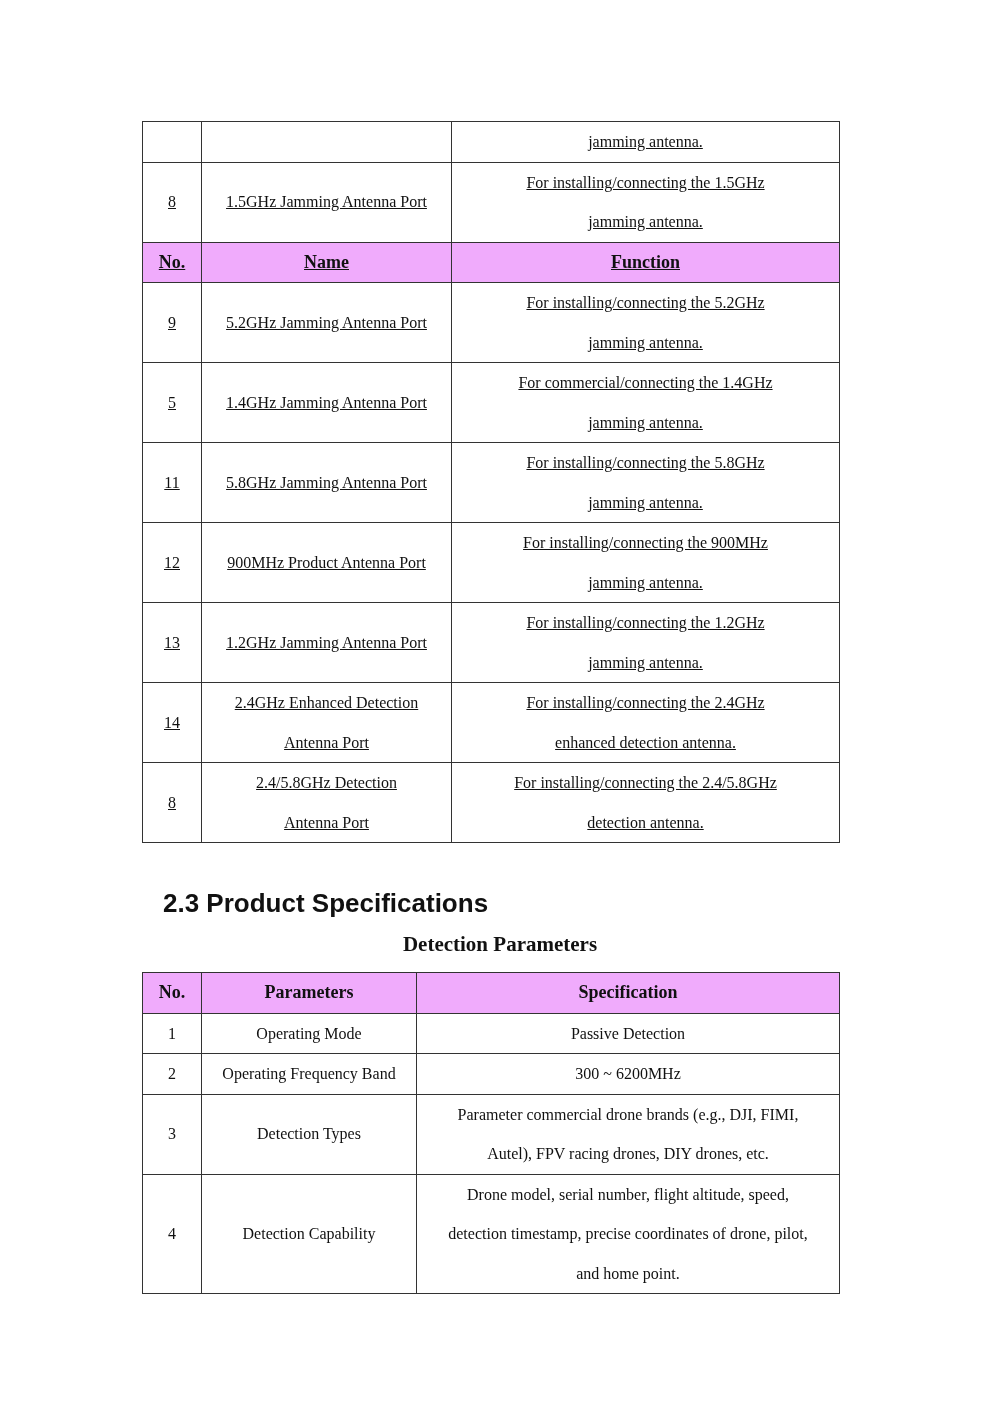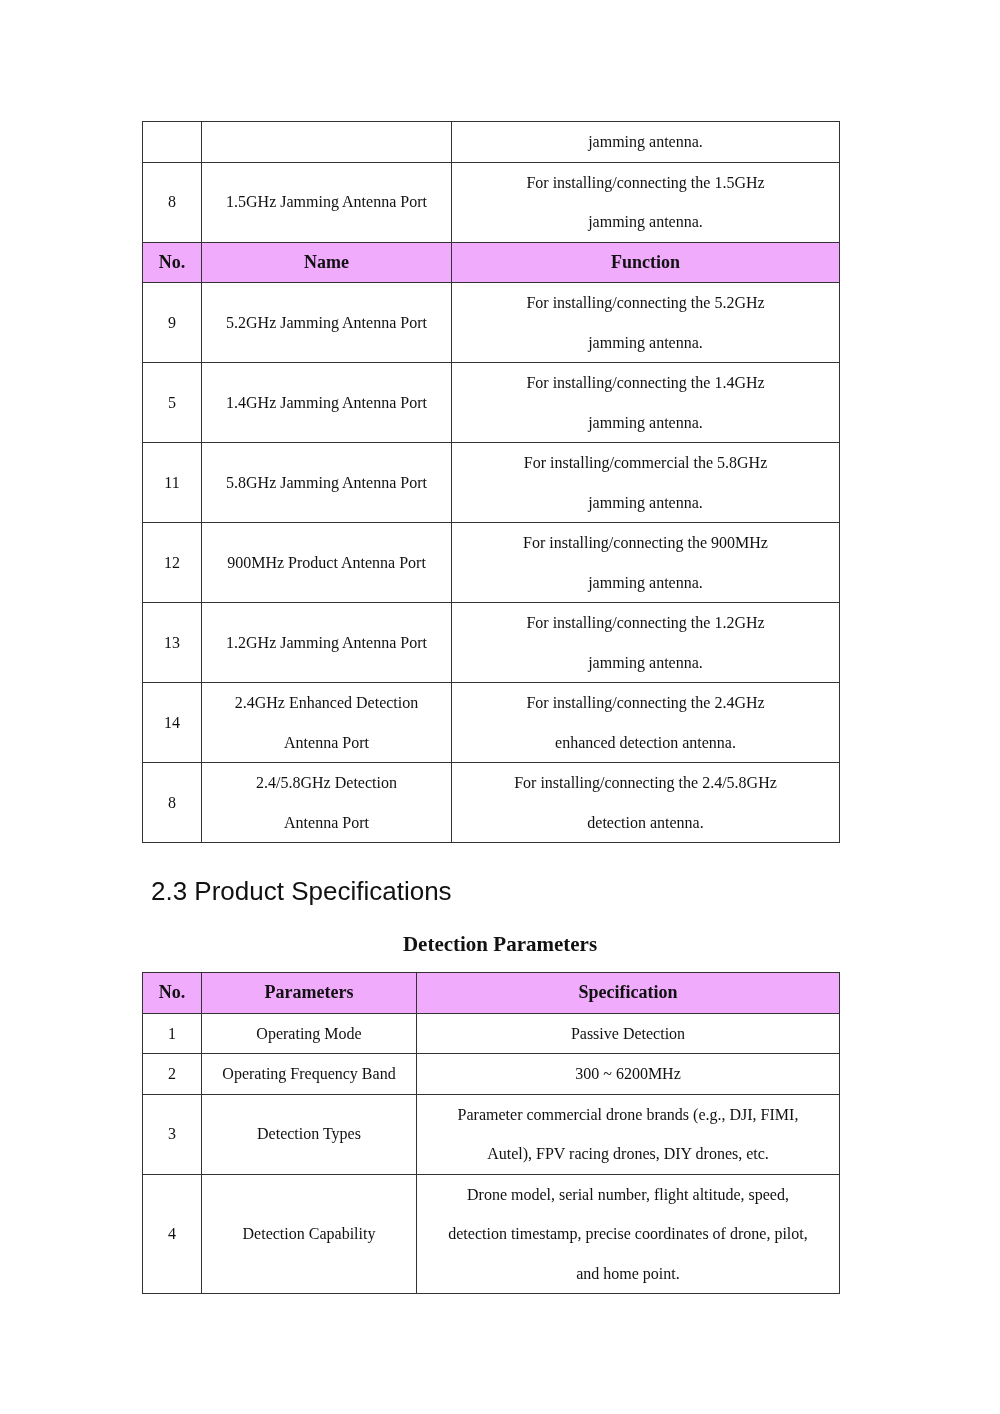--- a/index.html
+++ b/index.html
@@ -2,24 +2,24 @@
 <html><head>
 <meta charset="utf-8">
 <style>
   html, body { margin: 0; padding: 0; background: #ffffff; }
   body { width: 1000px; height: 1414px; position: relative; overflow: hidden;
          font-family: "Liberation Serif", serif; color: #111; }
   table { border-collapse: collapse; position: absolute; table-layout: fixed; }
   td, th { border: 1px solid #333; text-align: center; vertical-align: middle;
            font-size: 16px; line-height: 39.5px; padding: 0 6px; font-weight: normal; }
   th { background: #f0abfc; font-weight: bold; font-size: 18px; }
-  #t1 { left: 142px; top: 121px; width: 697px; }
+  #t1 { left: 142px; top: 121px; width: 697px; text-decoration: underline; }
   #t2 { left: 142px; top: 972px; width: 697px; }
-  .sec-title { position: absolute; left: 151px; top: 876px; margin: 0;
-               font-family: "Liberation Sans", sans-serif; font-weight: normal; font-size: 26px; }
+  .sec-title { position: absolute; left: 151px; top: 876px; margin: 12px;
+               font-family: "Liberation Sans", sans-serif; font-weight: bold; font-size: 26px; }
   .tbl-caption { position: absolute; left: 0; width: 1000px; top: 932px; text-align: center; margin: 0;
                  font-family: "Liberation Serif", serif; font-weight: bold; font-size: 21px; }
   .line { display: block; }
 </style>
 </head>
 <body>
 
 <table id="t1">
   <colgroup>
       <col style="width:59px">
@@ -60,31 +60,31 @@
           <span class="line">For installing/connecting the 5.2GHz</span>
           <span class="line">jamming antenna.</span>
         </td>
       </tr>
       <tr>
         <td>5</td>
         <td>
           <span class="line">1.4GHz Jamming Antenna Port</span>
         </td>
         <td>
-          <span class="line">For installing/connecting the 1.4GHz</span>
+          <span class="line">For commercial/connecting the 1.4GHz</span>
           <span class="line">jamming antenna.</span>
         </td>
       </tr>
       <tr>
         <td>11</td>
         <td>
           <span class="line">5.8GHz Jamming Antenna Port</span>
         </td>
         <td>
-          <span class="line">For installing/commercial the 5.8GHz</span>
+          <span class="line">For installing/connecting the 5.8GHz</span>
           <span class="line">jamming antenna.</span>
         </td>
       </tr>
       <tr>
         <td>12</td>
         <td>
           <span class="line">900MHz Product Antenna Port</span>
         </td>
         <td>
           <span class="line">For installing/connecting the 900MHz</span>

